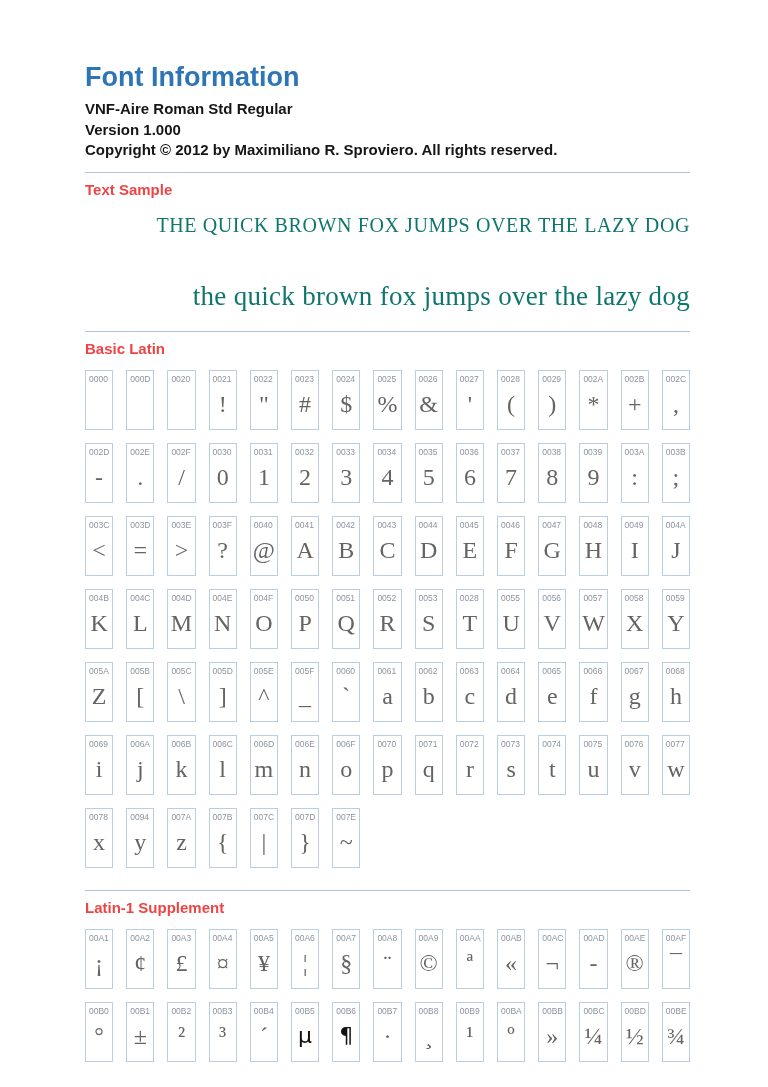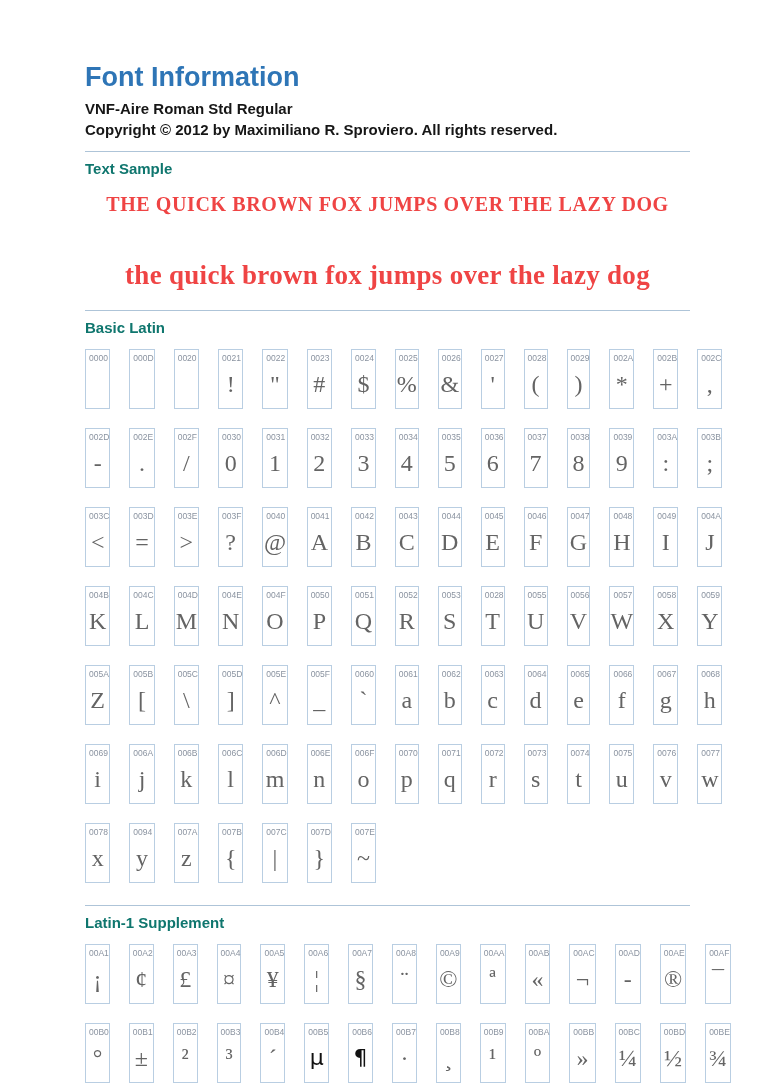--- a/index.html
+++ b/index.html
@@ -34,44 +34,44 @@
     border: none;
     border-top: 1px solid #aec4d8;
     margin: 0;
   }
   .rule-1 { margin-top: 11px; }
   .rule-2 { margin-top: 19px; }
   .rule-3 { margin-top: 22px; }
   .section-heading {
     font-size: 15px;
     font-weight: bold;
+    color: #ef4444;
+    margin: 8px 0 0 0;
+  }
+  .sample {
+    text-align: right;
+    font-family: "Liberation Serif", serif;
     color: #0f766e;
-    margin: 8px 0 0 0;
-  }
-  .sample {
-    text-align: center;
-    font-family: "Liberation Serif", serif;
-    color: #ef4444;
-    font-weight: 700;
+    font-weight: 400;
   }
   .sample-upper {
     margin-top: 16px;
     font-size: 20px;
     letter-spacing: 0.6px;
   }
   .sample-lower {
     margin-top: 44px;
     font-size: 27px;
     letter-spacing: 0.3px;
   }
   .glyph-grid {
     margin-top: 13px;
     display: grid;
     grid-template-columns: repeat(15, 1fr);
-    gap: 19px;
+    gap: 13px;
     width: 605px;
   }
   .glyph-cell {
     border: 1px solid #b9cee2;
     height: 60px;
     display: flex;
     flex-direction: column;
     box-sizing: border-box;
     background: #ffffff;
   }
@@ -102,20 +102,21 @@
 </style>
 </head>
 <body>
 
 <div class="page">
 
   <h1 class="page-title">Font Information</h1>
 
   <div class="meta">
     <div class="meta-line">VNF-Aire Roman Std Regular</div>
+    <div class="meta-line">Version 1.000</div>
     <div class="meta-line">Copyright © 2012 by Maximiliano R. Sproviero. All rights reserved.</div>
   </div>
 
   <hr class="rule rule-1">
 
   <h2 class="section-heading">Text Sample</h2>
 
   <div class="sample sample-upper">THE QUICK BROWN FOX JUMPS OVER THE LAZY DOG</div>
   <div class="sample sample-lower">the quick brown fox jumps over the lazy dog</div>
 

